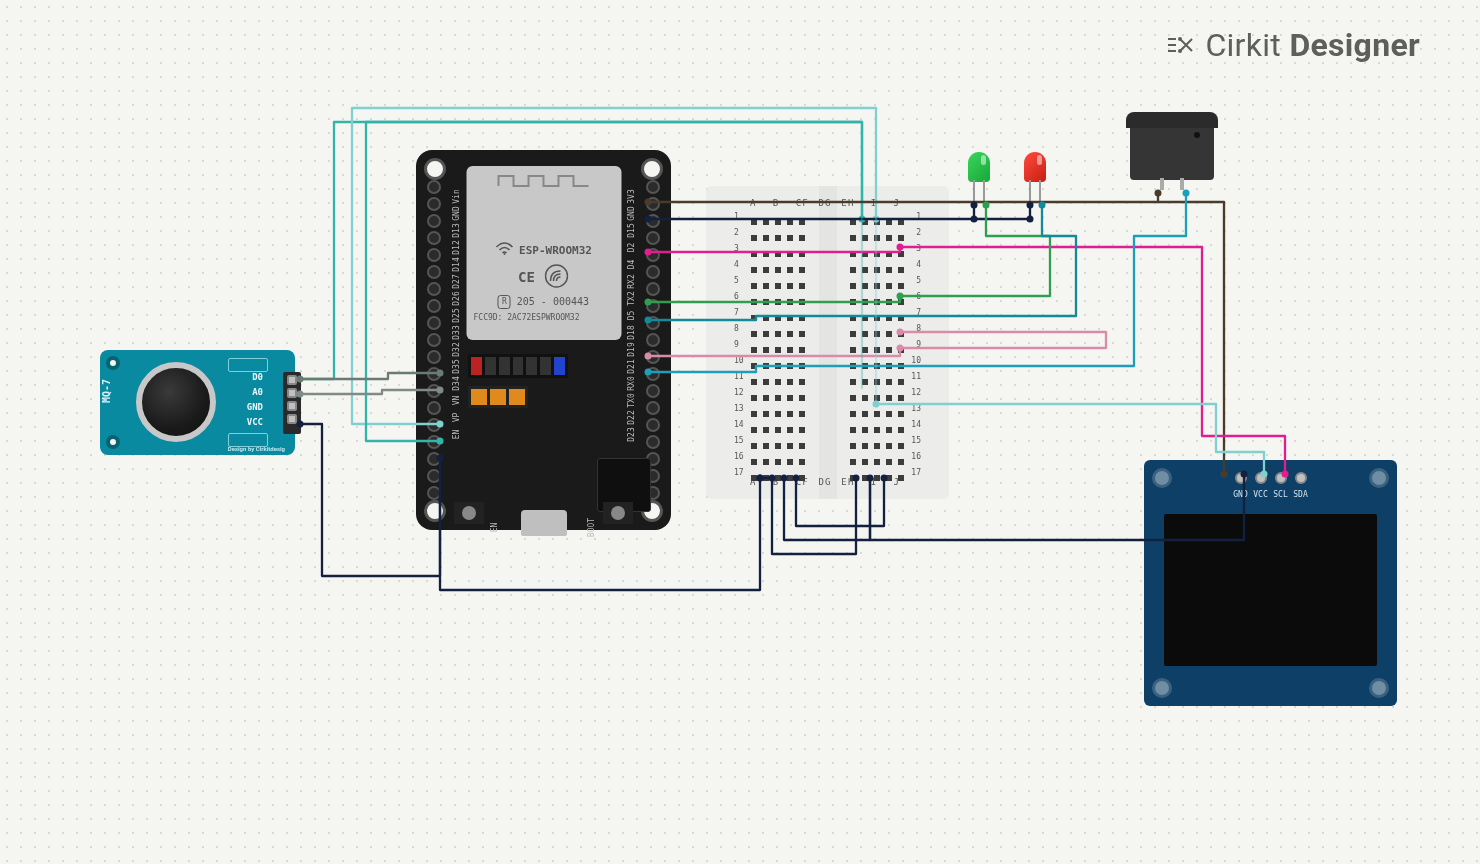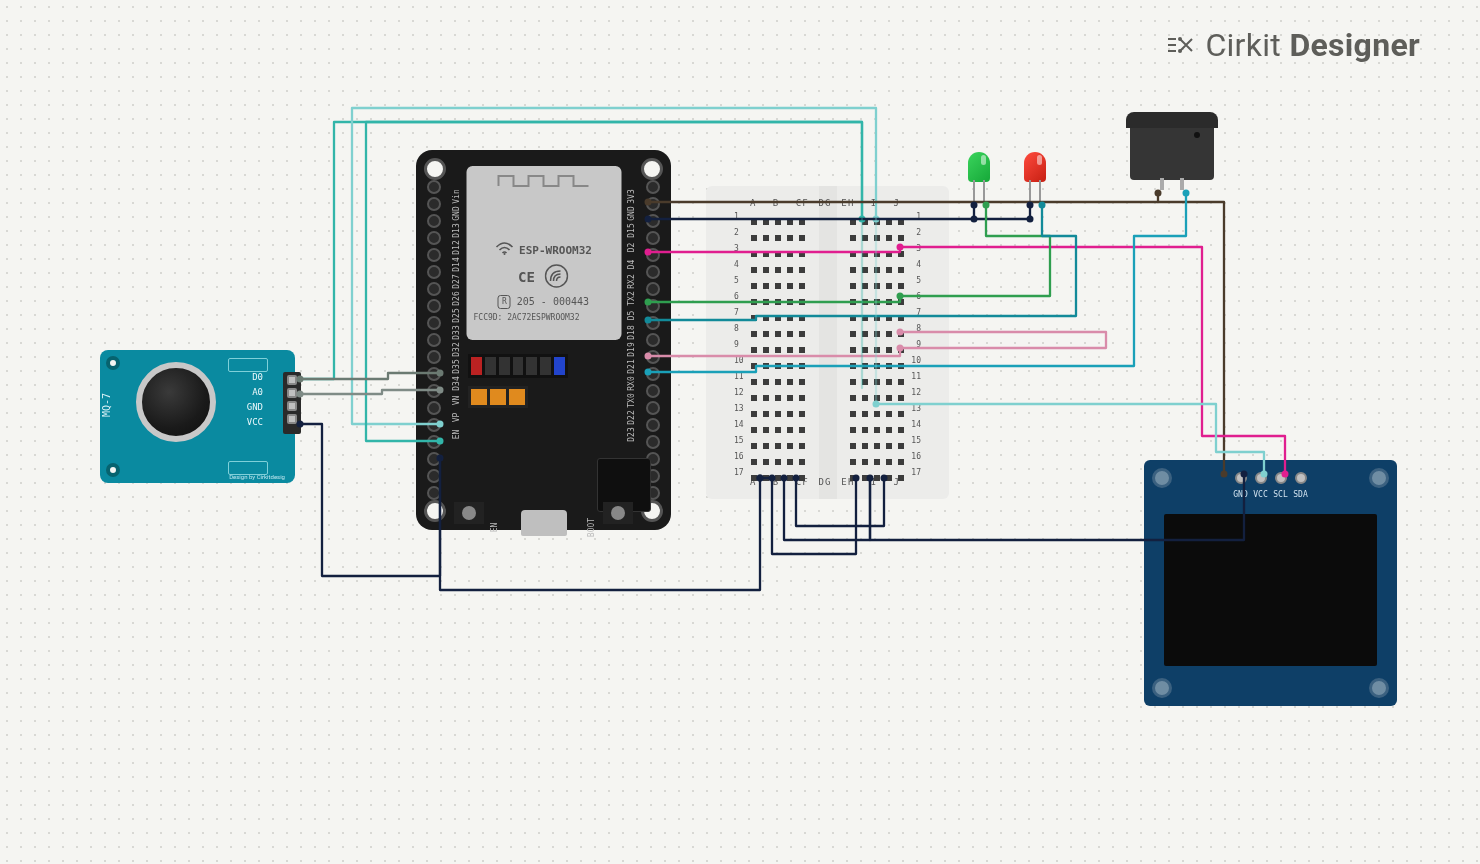--- a/index.html
+++ b/index.html
@@ -40,23 +40,24 @@
     font-size: 32px;
     letter-spacing: 0.3px;
   }
   .logo-text .brand { font-weight: 400; }
   .logo-text .designer { font-weight: 700; }
 
   
   .mq7 {
     position: absolute;
     left: 100px; top: 350px;
-    width: 195px; height: 133px;
+    width: 195px; height: 105px;
     background: #0a8aa0;
     border-radius: 8px;
+    font-weight: bold;
   }
   .mq7 .circle {
     position: absolute;
     left: 36px; top: 12px;
     width: 80px; height: 80px;
     border-radius: 50%;
     background: radial-gradient(circle at 40% 35%, #3a3a3a, #1a1a1a 60%, #0e0e0e);
     border: 6px solid #c8c8c8;
   }
   .mq7 .corner-hole {

